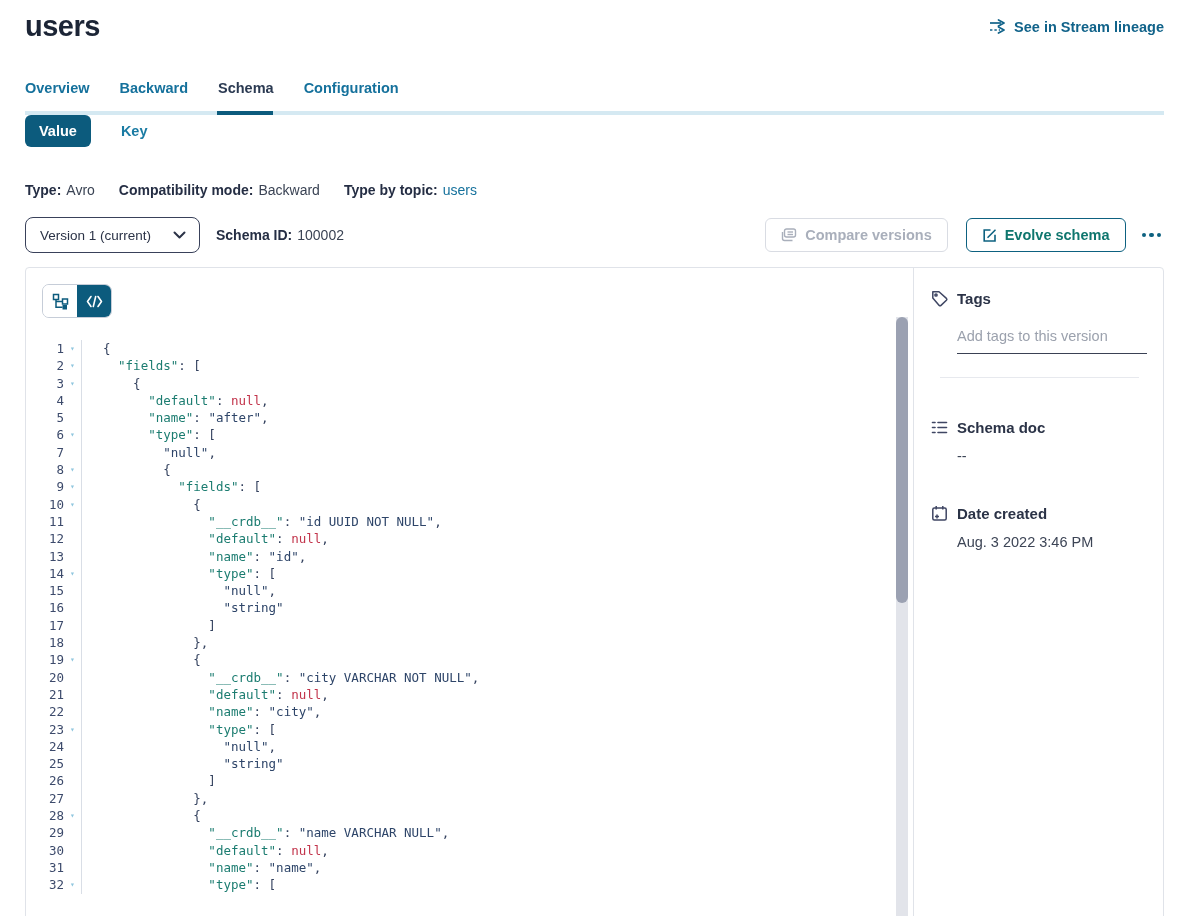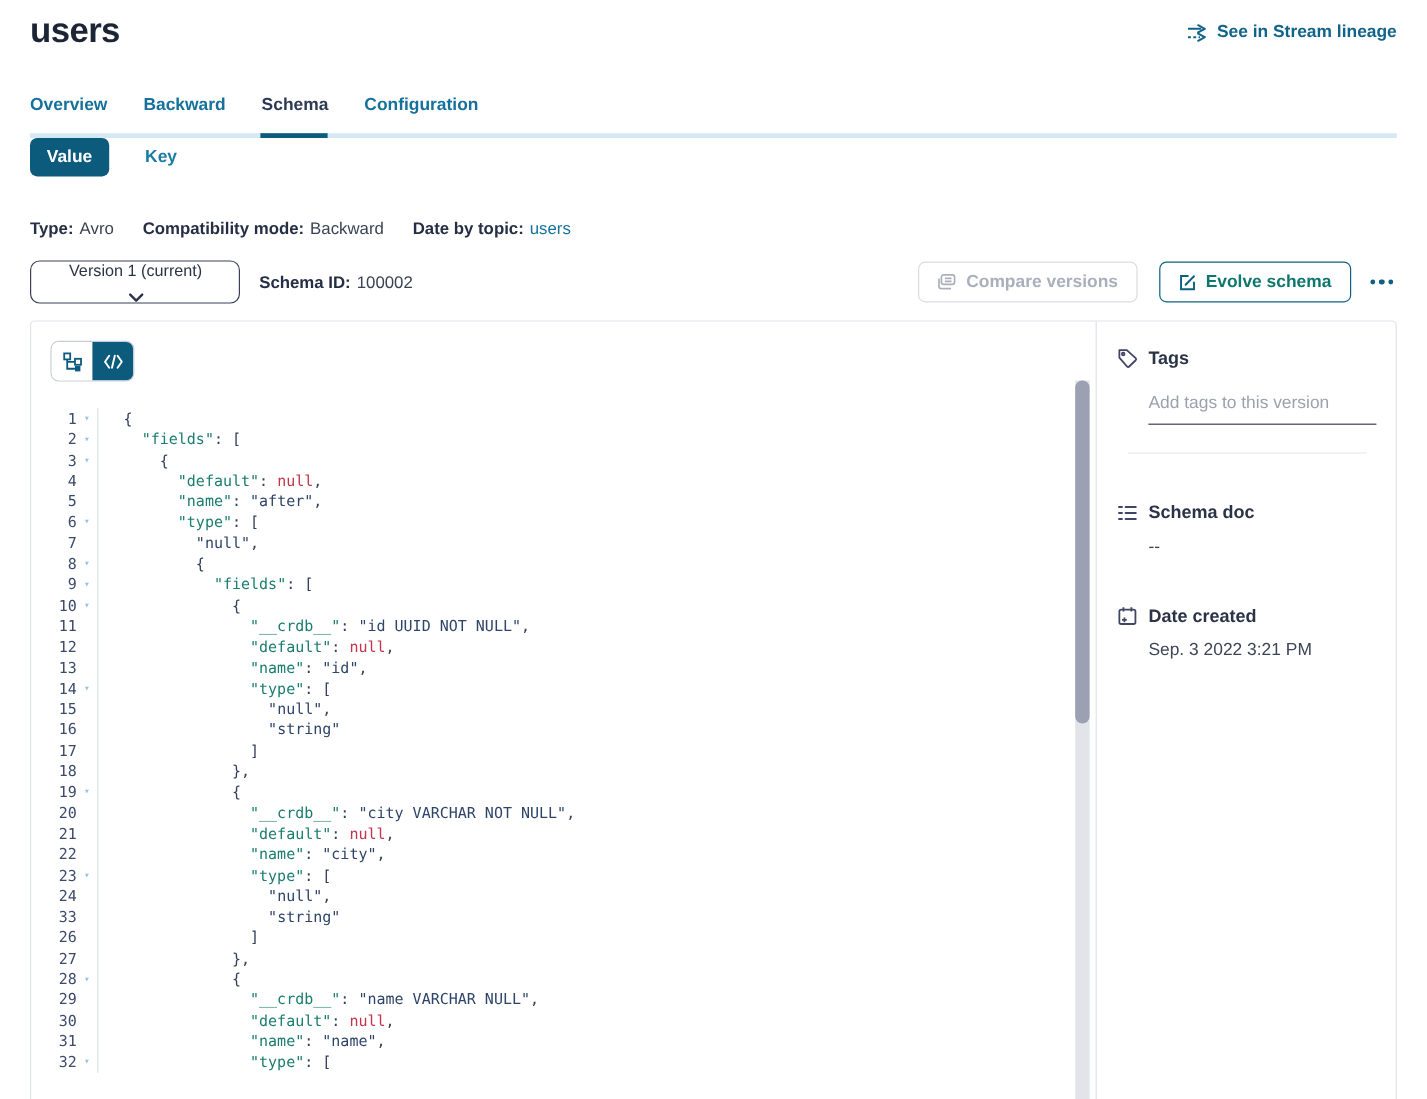--- a/index.html
+++ b/index.html
@@ -6,21 +6,21 @@
   html,body { margin:0; padding:0; }
   body {
     width:1189px; height:916px; overflow:hidden; background:#ffffff;
     font-family:"Liberation Sans", sans-serif; color:#2b3347;
   }
   .page { padding:0 25px; }
 
   
   .header-row { display:flex; justify-content:space-between; align-items:flex-start; padding-top:10px; }
   .page-title { margin:0; font-size:29px; font-weight:800; letter-spacing:-0.5px; color:#1c2536; }
-  .lineage-link { display:flex; align-items:center; gap:7px; margin-top:9px;
+  .lineage-link { display:flex; gap:7px; margin-top:9px;
     color:#11638a; font-size:14.5px; font-weight:700; cursor:pointer; text-decoration:none; }
 
   
   .tabs { display:flex; gap:30px; margin-top:37px; font-size:14.5px; font-weight:600; }
   .tab { color:#15719c; cursor:pointer; }
   .tab.active { color:#2b3a52; }
   .tab-track { position:relative; height:4px; background:#d5e9f2; margin-top:15px; }
   .tab-active-bar { position:absolute; left:192px; width:56px; height:4px; background:#0c5b7d; }
 
   
@@ -33,21 +33,21 @@
   .meta-row { margin-top:35px; display:flex; gap:24px; font-size:14px; }
   .meta-item { display:flex; gap:5px; }
   .meta-label { font-weight:700; color:#252e44; }
   .meta-value { color:#3a4354; }
   .meta-link { color:#15719c; cursor:pointer; }
 
   
   .version-row { margin-top:19px; display:flex; align-items:center; }
   .version-select { width:175px; height:36px; border:1.5px solid #39415a; border-radius:8px;
     display:flex; align-items:center; justify-content:space-between; padding:0 13px 0 14px;
-    font-size:13.5px; color:#2b3347; cursor:pointer; background:#fff;flex-direction:column; }
+    font-size:13.5px; color:#2b3347; cursor:pointer; background:#fff; }
   .schema-id { margin-left:16px; font-size:14px; display:flex; gap:5px; }
   .flex-spacer { flex:1; }
   .btn { height:34px; border-radius:6px; background:#fff; display:flex; align-items:center;
     gap:8px; padding:0 15px; font-size:14.5px; font-family:inherit; cursor:pointer; }
   .btn-compare { border:1px solid #d9dce3; color:#a9afbb; font-weight:600; }
   .btn-evolve { border:1px solid #0d6180; color:#0f766e; font-weight:700; margin-left:18px; }
   .more-btn { margin-left:13px; display:flex; gap:3px; padding:8px 3px; cursor:pointer; background:none; border:none; }
   .more-btn i { width:4.5px; height:4.5px; border-radius:50%; background:#0d6180; display:block; }
 
   
@@ -125,21 +125,21 @@
   <div class="meta-row">
     <span class="meta-item">
       <span class="meta-label">Type:</span>
       <span class="meta-value">Avro</span>
     </span>
     <span class="meta-item">
       <span class="meta-label">Compatibility mode:</span>
       <span class="meta-value">Backward</span>
     </span>
     <span class="meta-item">
-      <span class="meta-label">Date by topic:</span>
+      <span class="meta-label">Type by topic:</span>
       <span class="meta-value meta-link">users</span>
     </span>
   </div>
 
   <div class="version-row">
     <div class="version-select">
       <span>Version 1 (current)</span>
       <span style="display:flex;">
         <svg width="13" height="8" viewBox="0 0 13 8">
             <polyline points="1.5,1.5 6.5,6.5 11.5,1.5" fill="none" stroke="#2b3347" stroke-width="2" stroke-linecap="round" stroke-linejoin="round"></polyline>
@@ -322,21 +322,21 @@
             <span class="ln-num">23</span>
             <span class="ln-fold">▾</span>
             <span class="ln-code"><span>              </span><span class="tok-k">"type"</span><span class="tok-p">: [</span></span>
           </div>
           <div class="code-line">
             <span class="ln-num">24</span>
             <span class="ln-fold"></span>
             <span class="ln-code"><span>                </span><span class="tok-s">"null"</span><span class="tok-p">,</span></span>
           </div>
           <div class="code-line">
-            <span class="ln-num">33</span>
+            <span class="ln-num">25</span>
             <span class="ln-fold"></span>
             <span class="ln-code"><span>                </span><span class="tok-s">"string"</span></span>
           </div>
           <div class="code-line">
             <span class="ln-num">26</span>
             <span class="ln-fold"></span>
             <span class="ln-code"><span>              </span><span class="tok-p">]</span></span>
           </div>
           <div class="code-line">
             <span class="ln-num">27</span>
@@ -420,18 +420,18 @@
                 <rect x="1.8" y="3" width="13.4" height="12" rx="1.5"></rect>
                 <line x1="5.2" y1="1" x2="5.2" y2="4.5"></line>
                 <line x1="11.8" y1="1" x2="11.8" y2="4.5"></line>
                 <line x1="4" y1="11.5" x2="8" y2="11.5"></line>
                 <line x1="6" y1="9.5" x2="6" y2="13.5"></line>
               </g>
             </svg>
           </span>
           <span>Date created</span>
         </div>
-        <div class="section-value">Sep. 3 2022 3:21 PM</div>
+        <div class="section-value">Aug. 3 2022 3:46 PM</div>
       </div>
 
     </div>
   </div>
 </div>
 
 </body></html>

